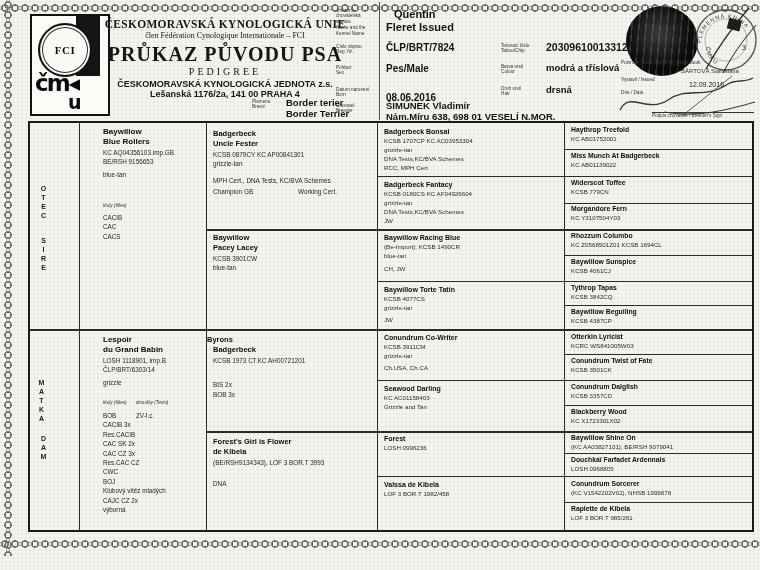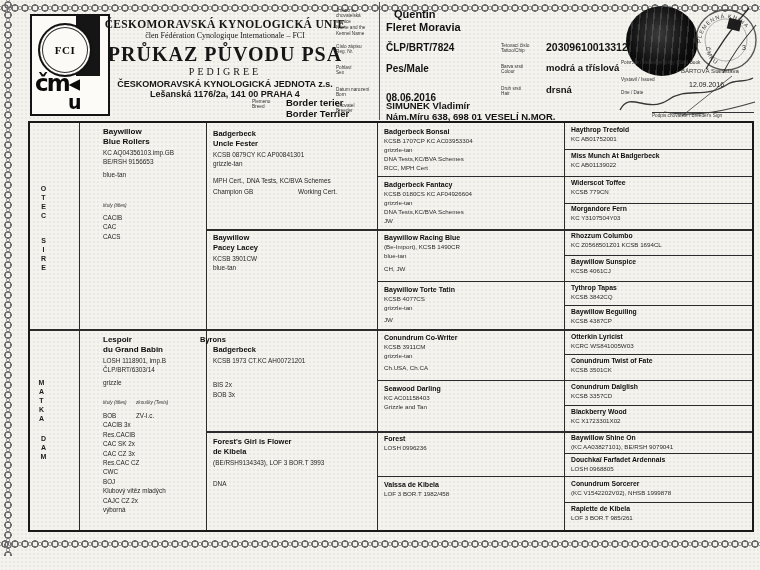--- a/index.html
+++ b/index.html
@@ -105,21 +105,21 @@
     <span>Born</span>
   </div>
   <div class="abs tiny" style="left:336px;top:103px;">
     <span>Chovatel</span>
     <span>Breeder</span>
   </div>
 
   <div class="abs vline" style="left:379px;top:2px;height:118px;background:#555;"></div>
 
   <div class="abs val" style="left:386px;top:8px;font-size:11px;padding-left:8px;">Quentin</div>
-  <div class="abs val" style="left:386px;top:21px;font-size:11px;">Fleret Moravia</div>
+  <div class="abs val" style="left:386px;top:21px;font-size:11px;">Fleret Issued</div>
   <div class="abs val" style="left:386px;top:42px;font-size:10px;">ČLP/BRT/7824</div>
   <div class="abs val" style="left:386px;top:63px;font-size:10px;">Pes/Male</div>
   <div class="abs val" style="left:386px;top:84px;font-size:10px;margin-top:8px;">08.06.2016</div>
   <div class="abs val" style="left:386px;top:100px;font-size:9.5px;">ŠIMŮNEK Vladimír</div>
   <div class="abs val" style="left:386px;top:111px;font-size:9.5px;">Nám.Míru 638, 698 01 VESELÍ N.MOR.</div>
 
   <div class="abs tiny" style="left:501px;top:43px;">
     <span>Tetovací číslo</span>
     <span>Tattoo/Chip</span>
   </div>
@@ -257,21 +257,21 @@
       <div class="abs t" style="left:183px;top:65px;">Champion GB</div>
       <div class="abs t" style="left:268px;top:65px;">Working Cert.</div>
     </div>
     <div>
       <div class="abs g2n" style="left:183px;top:110px;">Baywillow</div>
       <div class="abs g2n" style="left:183px;top:120px;">Pacey Lacey</div>
       <div class="abs t" style="left:183px;top:132px;">KCSB 3901CW</div>
       <div class="abs t" style="left:183px;top:141px;">blue-tan</div>
     </div>
     <div>
-      <div class="abs g2n" style="left:170px;top:212px;">Byrons</div>
+      <div class="abs g2n" style="left:177px;top:212px;">Byrons</div>
       <div class="abs g2n" style="left:183px;top:222px;">Badgerbeck</div>
       <div class="abs t" style="left:183px;top:234px;">KCSB 1973 CT.KC AH00721201</div>
       <div class="abs t" style="left:183px;top:258px;">BIS 2x</div>
       <div class="abs t" style="left:183px;top:268px;">BOB 3x</div>
     </div>
     <div>
       <div class="abs g2n" style="left:183px;top:314px;">Forest's Girl is Flower</div>
       <div class="abs g2n" style="left:183px;top:324px;">de Kibela</div>
       <div class="abs t" style="left:183px;top:336px;">(BE/RSH9134343), LOF 3 BOR.T 3993</div>
       <div class="abs t" style="left:183px;top:357px;">DNA</div>

